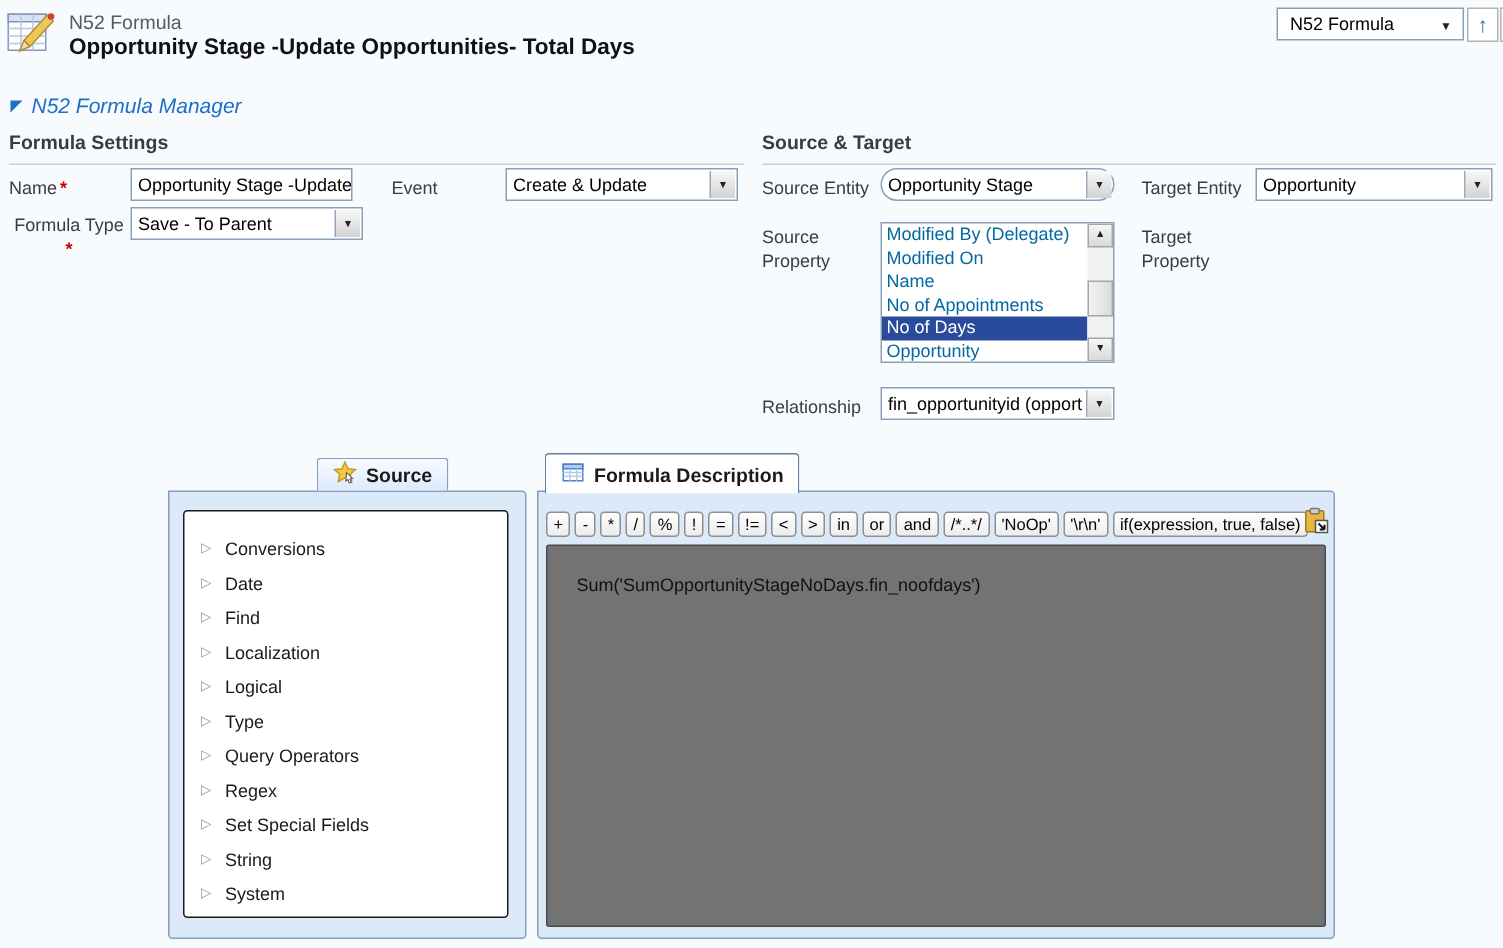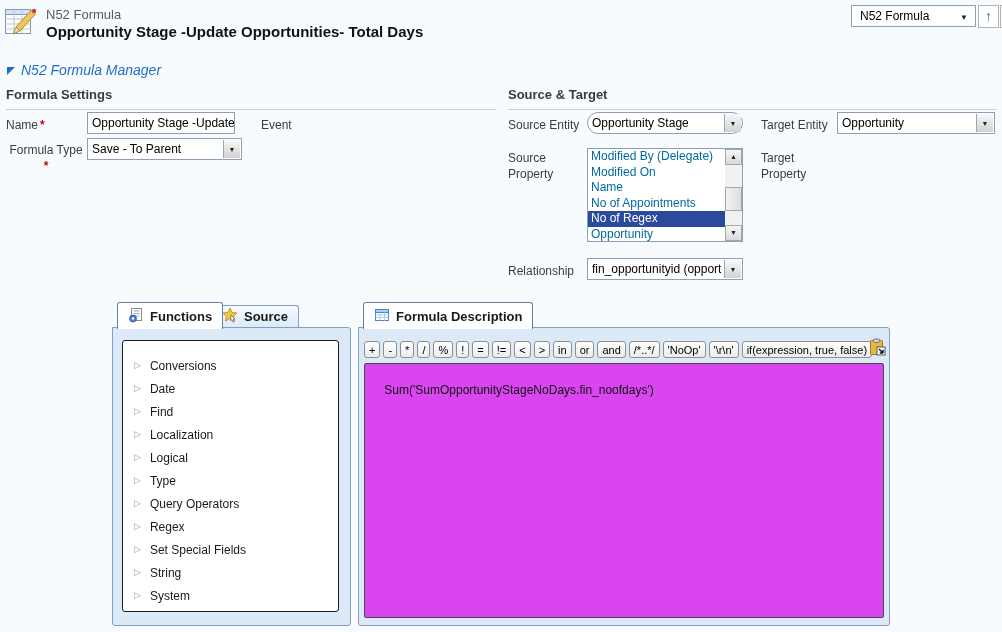--- a/index.html
+++ b/index.html
@@ -82,21 +82,21 @@
       font-size:12px;color:#1a1a1a;white-space:nowrap;}
   .tree-arrow{font-size:9px;color:#9a9a9a;line-height:1;}
 
   .toolbar{position:absolute;left:364px;top:337px;width:522px;height:24px;display:flex;
       align-items:center;gap:3px;z-index:3;}
   .tb-btn{border:1px solid #8f8f8f;background:linear-gradient(#ffffff,#ececec);border-radius:3px;
       padding:0 4px;height:17px;line-height:16px;font-size:11px;color:#000;white-space:pre;box-sizing:border-box;}
   .clip{margin-left:2px;display:flex;align-items:center;}
 
   .formula-area{position:absolute;left:364px;top:363px;width:520px;height:255px;box-sizing:border-box;
-      background:#d946ef;border:1px solid #4a4a4a;border-radius:2px;padding:5px 6px;
+      background:#737373;border:1px solid #4a4a4a;border-radius:2px;padding:5px 6px;
       font-size:12px;color:#111;z-index:3;white-space:pre-wrap;}
 </style>
 </head>
 <body>
 
 <div class="app">
 
   <span class="hdr-icon">
     <svg width="36" height="36" viewBox="0 0 36 36">
       <rect x="1.5" y="4.5" width="25" height="24" fill="#fdfdfd" stroke="#8296b8"></rect>
@@ -126,20 +126,26 @@
     <span>N52 Formula Manager</span>
   </div>
 
   <div class="sec-h left">Formula Settings</div>
   <div class="sec-h right">Source &amp; Target</div>
 
   <div class="lbl" style="left:6px;top:117px;"><span>Name</span><span class="req">*</span></div>
   <div class="tbox" style="left:87px;top:112px;width:148px;"><span>Opportunity Stage -Update Opp</span></div>
 
   <div class="lbl" style="left:261px;top:117px;">Event</div>
+  <div class="sel" style="left:337px;top:112px;width:155px;">
+    <span class="sel-txt">Create &amp; Update</span>
+    <span class="dd">
+        <span class="dd-ar">▼</span>
+      </span>
+  </div>
 
   <div class="lbl" style="left:6px;top:142px;width:80px;text-align:center;"><span>Formula Type</span><br><span class="req" style="margin-left:0;">*</span></div>
   <div class="sel" style="left:87px;top:138px;width:155px;">
     <span class="sel-txt">Save - To Parent</span>
     <span class="dd">
         <span class="dd-ar">▼</span>
       </span>
   </div>
 
   <div class="lbl" style="left:508px;top:117px;">Source Entity</div>
@@ -158,21 +164,21 @@
       </span>
   </div>
 
   <div class="lbl" style="left:508px;top:150px;width:60px;">Source Property</div>
   <div class="listbox">
     <div class="lb-items">
         <div class="lb-item"><span>Modified By (Delegate)</span></div>
         <div class="lb-item"><span>Modified On</span></div>
         <div class="lb-item"><span>Name</span></div>
         <div class="lb-item"><span>No of Appointments</span></div>
-        <div class="lb-item selected"><span>No of Regex</span></div>
+        <div class="lb-item selected"><span>No of Days</span></div>
         <div class="lb-item"><span>Opportunity</span></div>
       </div>
     <div class="sb">
       <div class="sb-btn up"><span>▲</span></div>
       <div class="sb-thumb"></div>
       <div class="sb-btn dn"><span>▼</span></div>
     </div>
   </div>
 
   <div class="lbl" style="left:761px;top:150px;width:60px;">Target Property</div>
@@ -180,33 +186,20 @@
   <div class="lbl" style="left:508px;top:263px;">Relationship</div>
   <div class="sel" style="left:587px;top:258px;width:156px;">
     <span class="sel-txt">fin_opportunityid (opportun</span>
     <span class="dd">
         <span class="dd-ar">▼</span>
       </span>
   </div>
 
   <div class="panel-body left"></div>
 
-  <div class="tab active" id="tab-functions">
-    <span>
-      <svg width="16" height="16" viewBox="0 0 16 16">
-        <rect x="3.5" y="1.5" width="10" height="12" fill="#fff" stroke="#8a8a8a"></rect>
-        <line x1="5.5" y1="4" x2="11.5" y2="4" stroke="#9aabc4"></line>
-        <line x1="5.5" y1="6.5" x2="11.5" y2="6.5" stroke="#9aabc4"></line>
-        <line x1="5.5" y1="9" x2="11.5" y2="9" stroke="#9aabc4"></line>
-        <circle cx="5" cy="11.5" r="3.4" fill="#4f7fd0" stroke="#2d5ba8"></circle>
-        <circle cx="5" cy="11.5" r="1.2" fill="#fff"></circle>
-      </svg>
-    </span>
-    <span>Functions</span>
-  </div>
 
   <div class="tab inactive" id="tab-source">
     <span>
       <svg width="16" height="16" viewBox="0 0 16 16">
         <polygon points="8,1 10,5.5 15,6 11.5,9.2 12.5,14 8,11.5 3.5,14 4.5,9.2 1,6 6,5.5" fill="#f5c63f" stroke="#c79a23"></polygon>
         <polygon points="9,8 13,12 11.3,12.3 12.2,14.6 10.8,14.9 10,12.7 8.6,13.6" fill="#fff" stroke="#555" stroke-width="0.7"></polygon>
       </svg>
     </span>
     <span>Source</span>
   </div>

